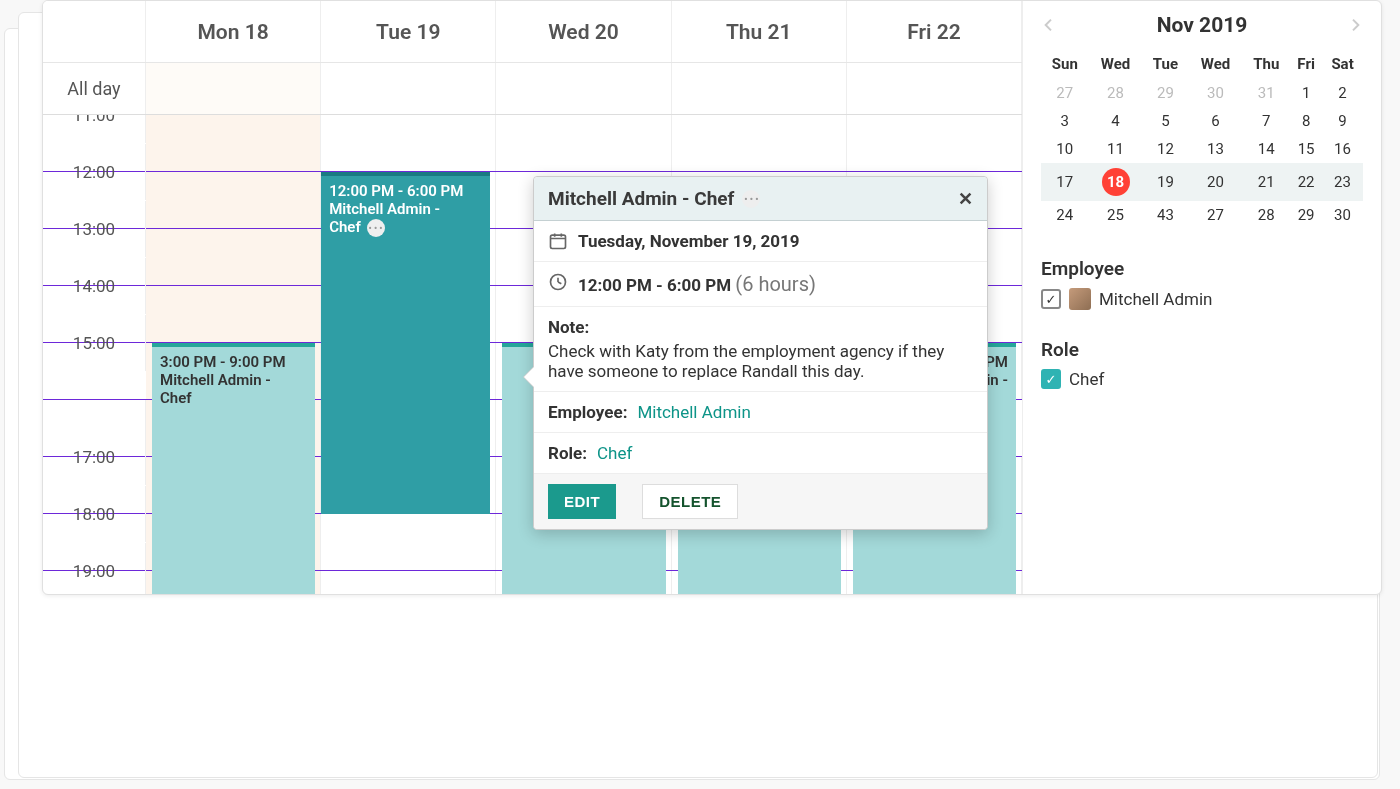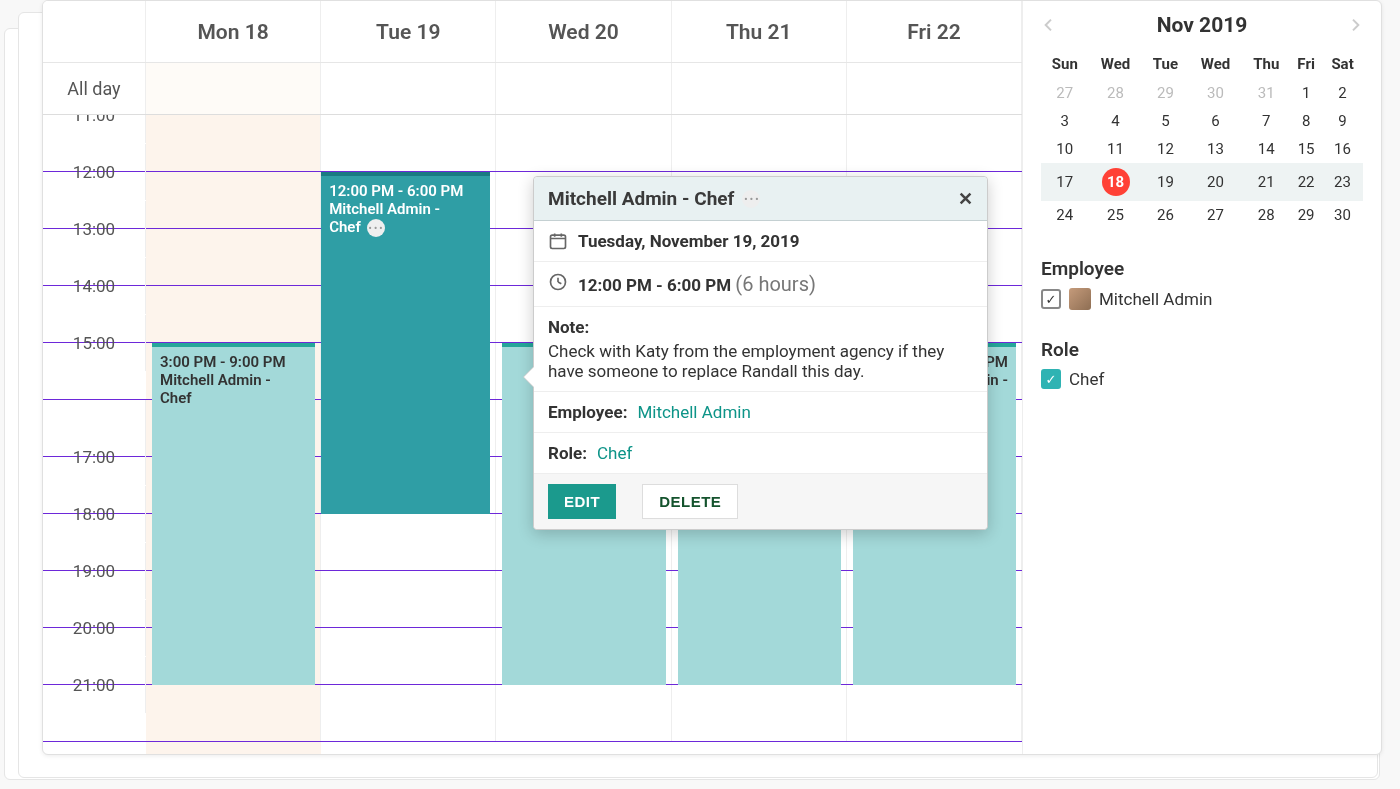--- a/index.html
+++ b/index.html
@@ -12,21 +12,21 @@
     overflow: hidden;
     color: #333;
   }
 
   .underlayer { position:absolute; background:#fff; border:1px solid #e5e5e5; border-radius:6px; }
   .ul1 { left:4px; top:28px; width:1376px; height:752px; }
   .ul2 { left:18px; top:12px; width:1360px; height:766px; }
 
   .container {
     position: absolute;
-    left: 42px; top: 0; width: 1340px; height: 755px;
+    left: 42px; top: 0; width: 1340px; height: 595px;
     background: #fff;
     border: 1px solid #e0e0e0;
     border-radius: 6px;
     box-shadow: 0 1px 4px rgba(0,0,0,0.08);
     display: flex;
     overflow: hidden;
   }
 
   
   .cal-area {
@@ -481,21 +481,21 @@
             <td class="today"><span>18</span></td>
             <td>19</td>
             <td>20</td>
             <td>21</td>
             <td>22</td>
             <td>23</td>
           </tr>
           <tr>
             <td>24</td>
             <td>25</td>
-            <td>26</td>
+            <td>43</td>
             <td>27</td>
             <td>28</td>
             <td>29</td>
             <td>30</td>
           </tr>
         </tbody>
     </table>
 
     <div class="side-section">
       <h3>Employee</h3>

